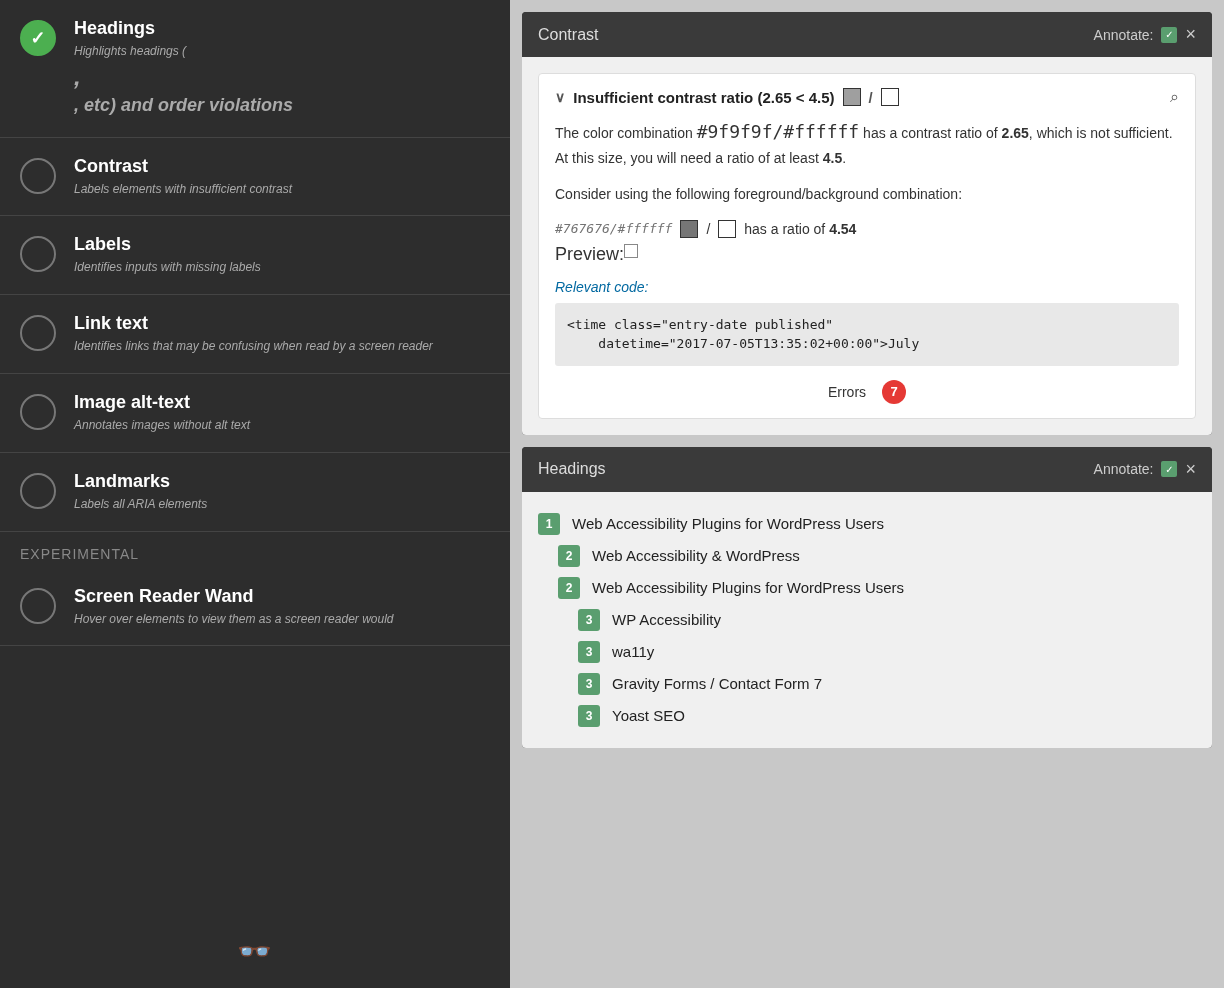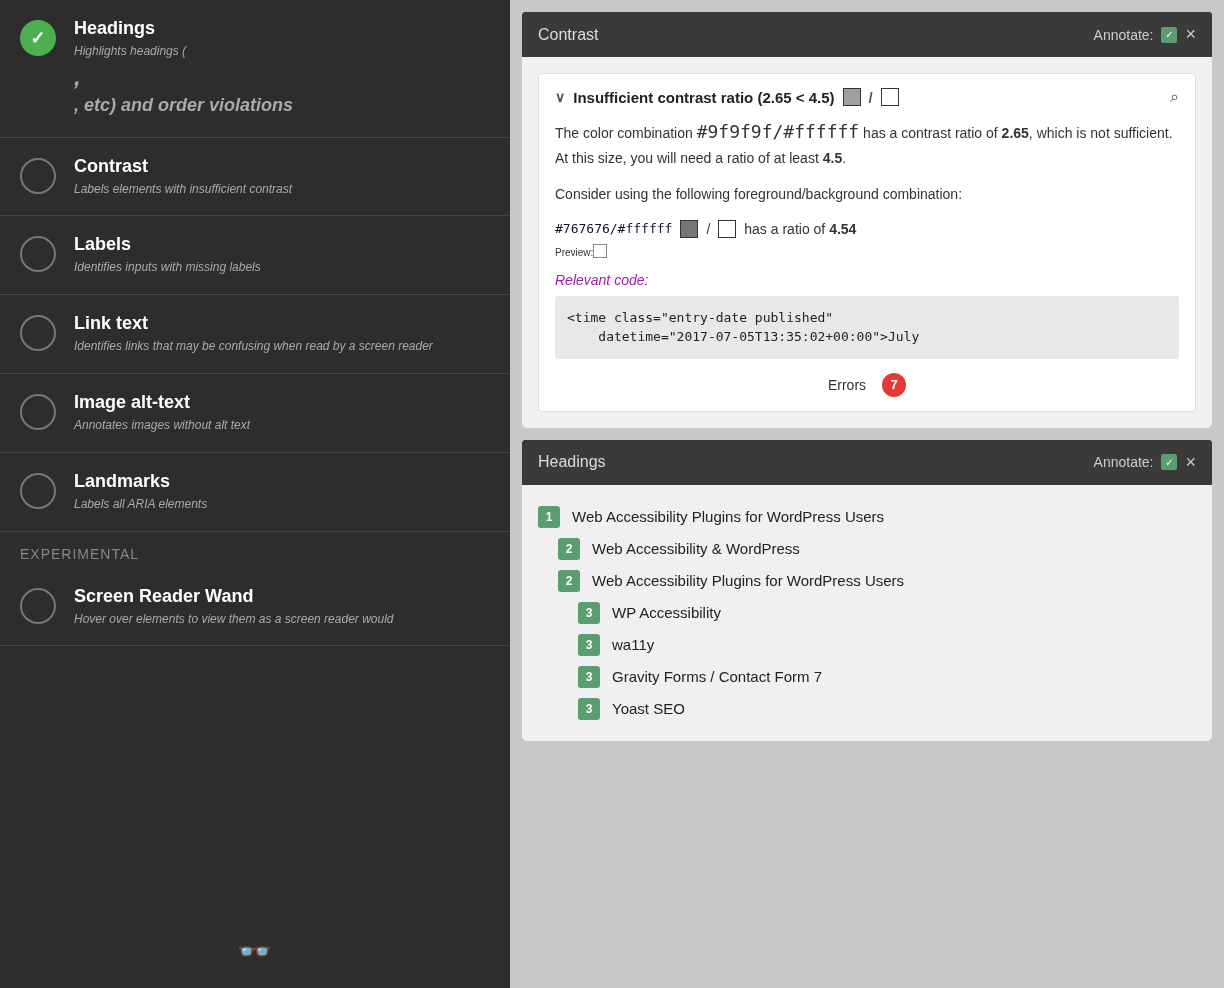--- a/index.html
+++ b/index.html
@@ -201,40 +201,41 @@
       display: flex;
       align-items: center;
       gap: 8px;
       font-size: 14px;
       color: #333;
       margin-bottom: 6px;
     }
     .suggestion-code {
       font-family: monospace;
       font-size: 13px;
-      color: #0f172a;
+      color: #737373;
+      font-style: italic;
     }
     .preview-row {
       display: flex;
-      align-items: flex-end;
-      font-size: 10px;
+      align-items: flex-start;
+      font-size: 18px;
       color: #333;
       margin-bottom: 14px;
     }
     .preview-checkbox {
       width: 14px; height: 14px;
       border: 1px solid #888;
       background: white;
       display: inline-block;
     }
 
     .relevant-code-label {
       font-style: italic;
       font-size: 14px;
-      color: #a21caf;
+      color: #0369a1;
       margin-bottom: 8px;
     }
 
     .code-block {
       background: #e8e8e8;
       border-radius: 3px;
       padding: 12px;
       font-family: monospace;
       font-size: 13px;
       color: #222;

